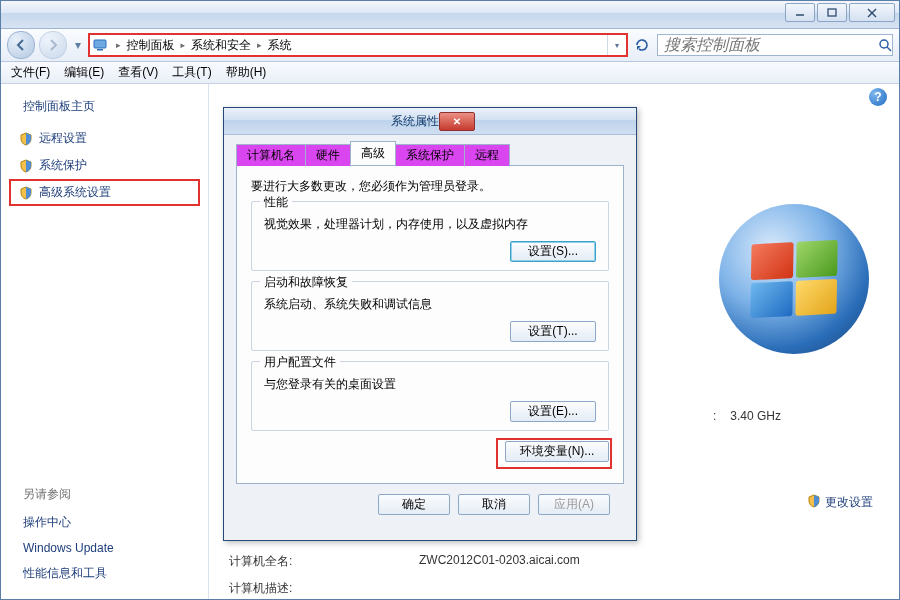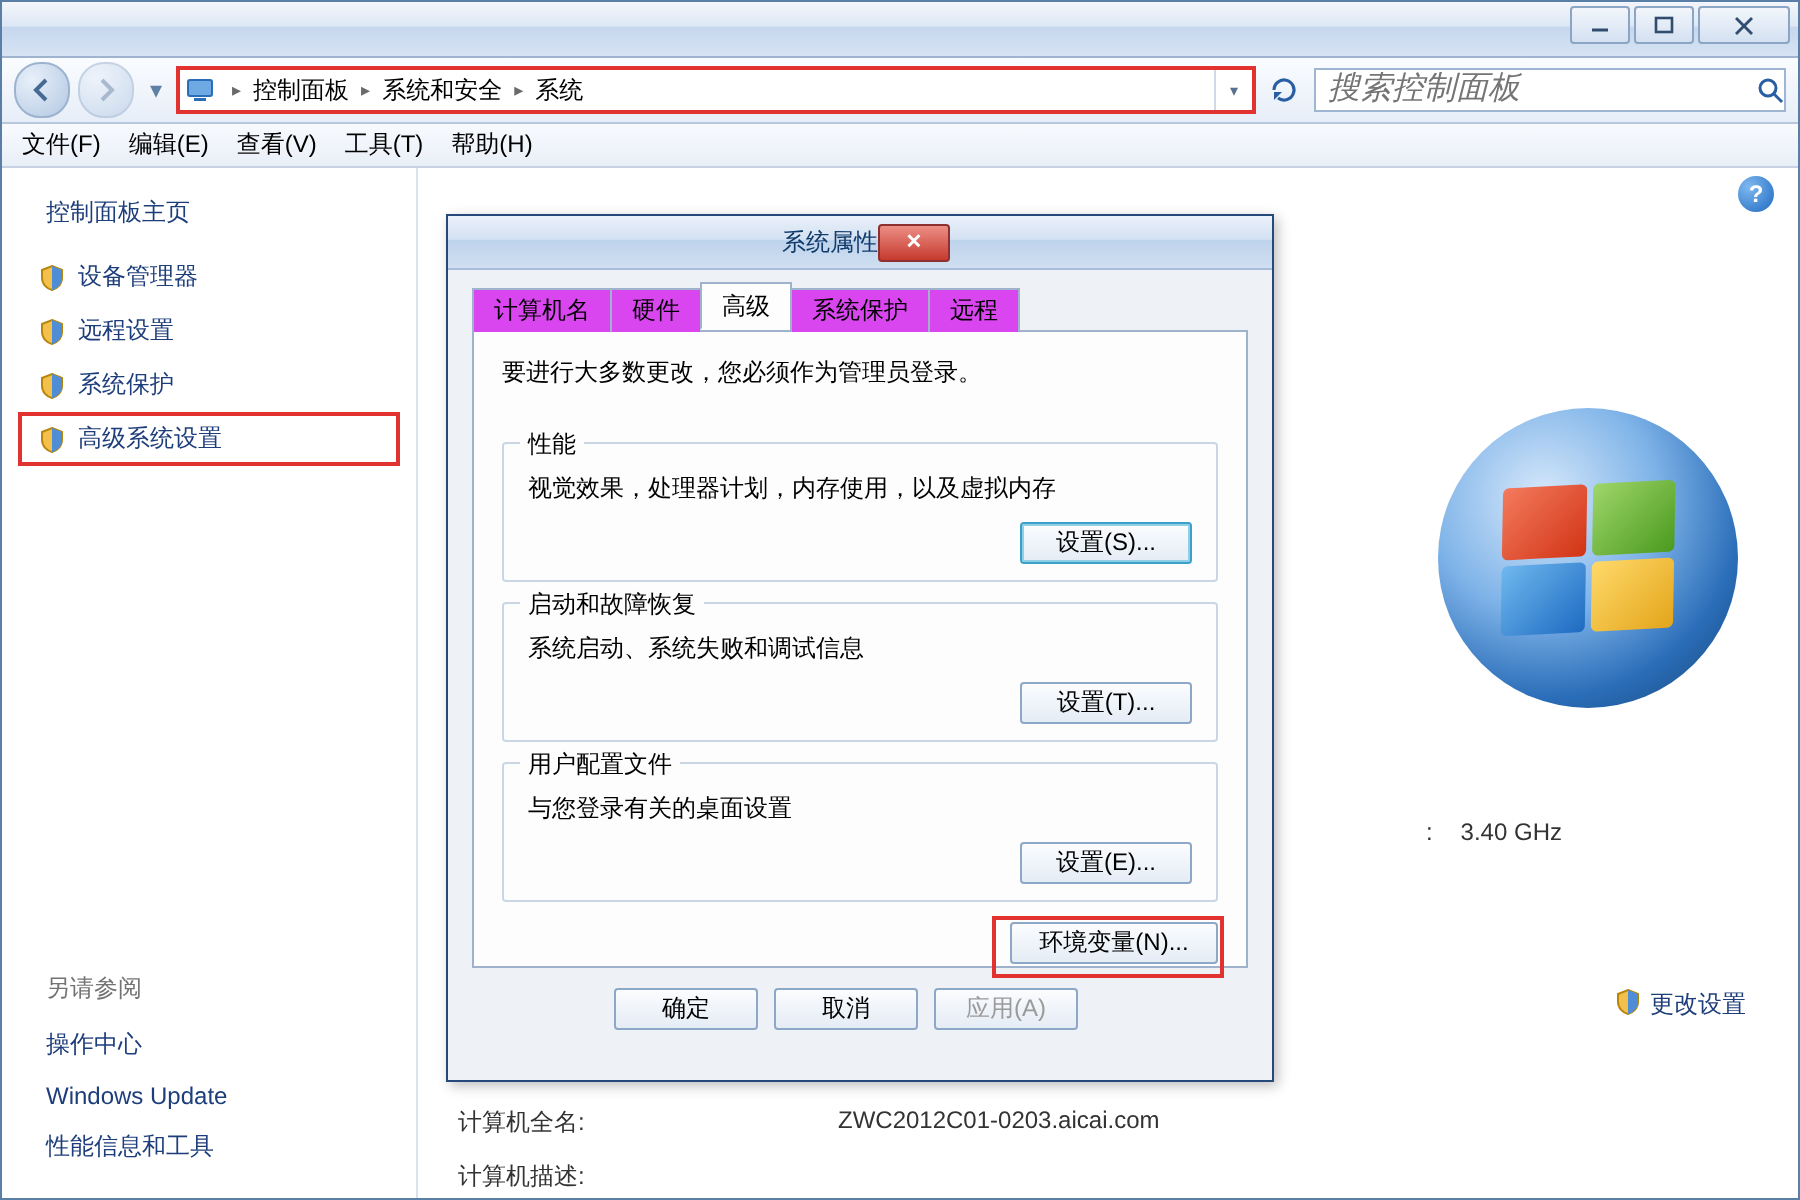--- a/index.html
+++ b/index.html
@@ -56,31 +56,31 @@
 
 
 .dialog{position:absolute;left:222px;top:106px;width:412px;height:432px;border:1px solid #254a79;background:#eef2f7;box-shadow:2px 2px 6px rgba(0,0,0,.25)}
 .dlgtitle{height:26px;background:linear-gradient(to bottom,#eaf1fa 0%,#d3e1f2 45%,#bed3ec 46%,#d0dff1 100%);display:flex;align-items:center;justify-content:center;padding:0 4px 0 10px;border-bottom:1px solid #a9bdd8;color:#103a6a}
 .dlgclose{width:34px;height:17px;border:1px solid #8f3030;border-radius:2px;background:linear-gradient(to bottom,#ec8f85,#c63a2e);color:#fff;display:flex;align-items:center;justify-content:center;font-size:10px;font-weight:bold}
 .dlgbody{padding:8px 12px 0 12px}
 .tabs{display:flex;align-items:flex-end;border-bottom:1px solid #9eb2cc;height:22px}
 .tab{padding:2px 10px;border:1px solid #9eb2cc;border-bottom:0;margin-right:-1px;background:#d946ef;position:relative;top:1px;font-size:12px}
 .tab.active{background:#fdfdfe;border-bottom:1px solid #fdfdfe;top:0;padding-top:3px}
 .tabpage{background:#fdfdfe;border:1px solid #9eb2cc;border-top:0;padding:12px 14px 10px 14px;height:318px;box-sizing:border-box}
-.note{margin-bottom:26px}
+.note{margin-bottom:6px}
 .group{border:1px solid #cbd6e4;border-radius:2px;padding:10px 12px 8px 12px;margin-bottom:10px;position:relative}
 .group .gtitle{position:absolute;top:-8px;left:8px;background:#fdfdfe;padding:0 4px}
 .group .gtext{margin:4px 0 8px 0}
 .btnrow{display:flex;justify-content:flex-end}
 .btn{min-width:86px;height:21px;border:1px solid #8da7c6;background:linear-gradient(to bottom,#fbfcfe,#e4ecf5);border-radius:2px;font-size:12px;padding:0 8px;display:inline-flex;align-items:center;justify-content:center}
 .btn.accent{border:1px solid #3ba1c9;box-shadow:inset 0 0 0 1px #8fd0e8}
 .btn.disabled{color:#9a9a9a}
 .envrow{display:flex;justify-content:flex-end;margin-top:6px;position:relative}
 .envrow .hl{position:absolute;right:-3px;top:-3px;width:112px;height:27px;border:2px solid #e2322f;pointer-events:none}
-.dlgfooter{display:flex;justify-content:center;gap:8px;padding:10px 14px 0 0}
+.dlgfooter{display:flex;justify-content:flex-end;gap:8px;padding:10px 14px 0 0}
 
 
 .shield svg{width:14px;height:14px}
 
 
 .wlogo{width:150px;height:150px;border-radius:50%;background:radial-gradient(circle at 35% 30%,#d8e9fb 0%,#7eb3e8 40%,#2a6db8 70%,#163f6f 100%);position:relative;display:flex;align-items:center;justify-content:center}
 .flag{width:86px;height:74px;display:grid;grid-template-columns:1fr 1fr;grid-template-rows:1fr 1fr;gap:3px;transform:skewX(-4deg) rotate(-3deg)}
 .flag div{border-radius:3px}
 .flag .r{background:linear-gradient(135deg,#f47a5e,#d13414)}
 .flag .g{background:linear-gradient(135deg,#9fd66a,#4a9a1e)}
@@ -170,27 +170,20 @@
   <div class="body">
 
     <div class="sidebar">
       <div class="sbtitle">控制面板主页</div>
 
       <div class="sbitem">
         <span class="shield"><svg viewBox="0 0 14 14">
               <path d="M7 1 L12 3 V7 C12 10 9.5 12.5 7 13 C4.5 12.5 2 10 2 7 V3 Z" fill="#f3c14b" stroke="#b8860b"></path>
               <path d="M7 1 L12 3 V7 C12 10 9.5 12.5 7 13 Z" fill="#4f8ed6"></path>
             </svg></span>
-        <span>设备管理器</span>
-      </div>
-      <div class="sbitem">
-        <span class="shield"><svg viewBox="0 0 14 14">
-              <path d="M7 1 L12 3 V7 C12 10 9.5 12.5 7 13 C4.5 12.5 2 10 2 7 V3 Z" fill="#f3c14b" stroke="#b8860b"></path>
-              <path d="M7 1 L12 3 V7 C12 10 9.5 12.5 7 13 Z" fill="#4f8ed6"></path>
-            </svg></span>
         <span>远程设置</span>
       </div>
       <div class="sbitem">
         <span class="shield"><svg viewBox="0 0 14 14">
               <path d="M7 1 L12 3 V7 C12 10 9.5 12.5 7 13 C4.5 12.5 2 10 2 7 V3 Z" fill="#f3c14b" stroke="#b8860b"></path>
               <path d="M7 1 L12 3 V7 C12 10 9.5 12.5 7 13 Z" fill="#4f8ed6"></path>
             </svg></span>
         <span>系统保护</span>
       </div>
       <div class="sbitem hl">

